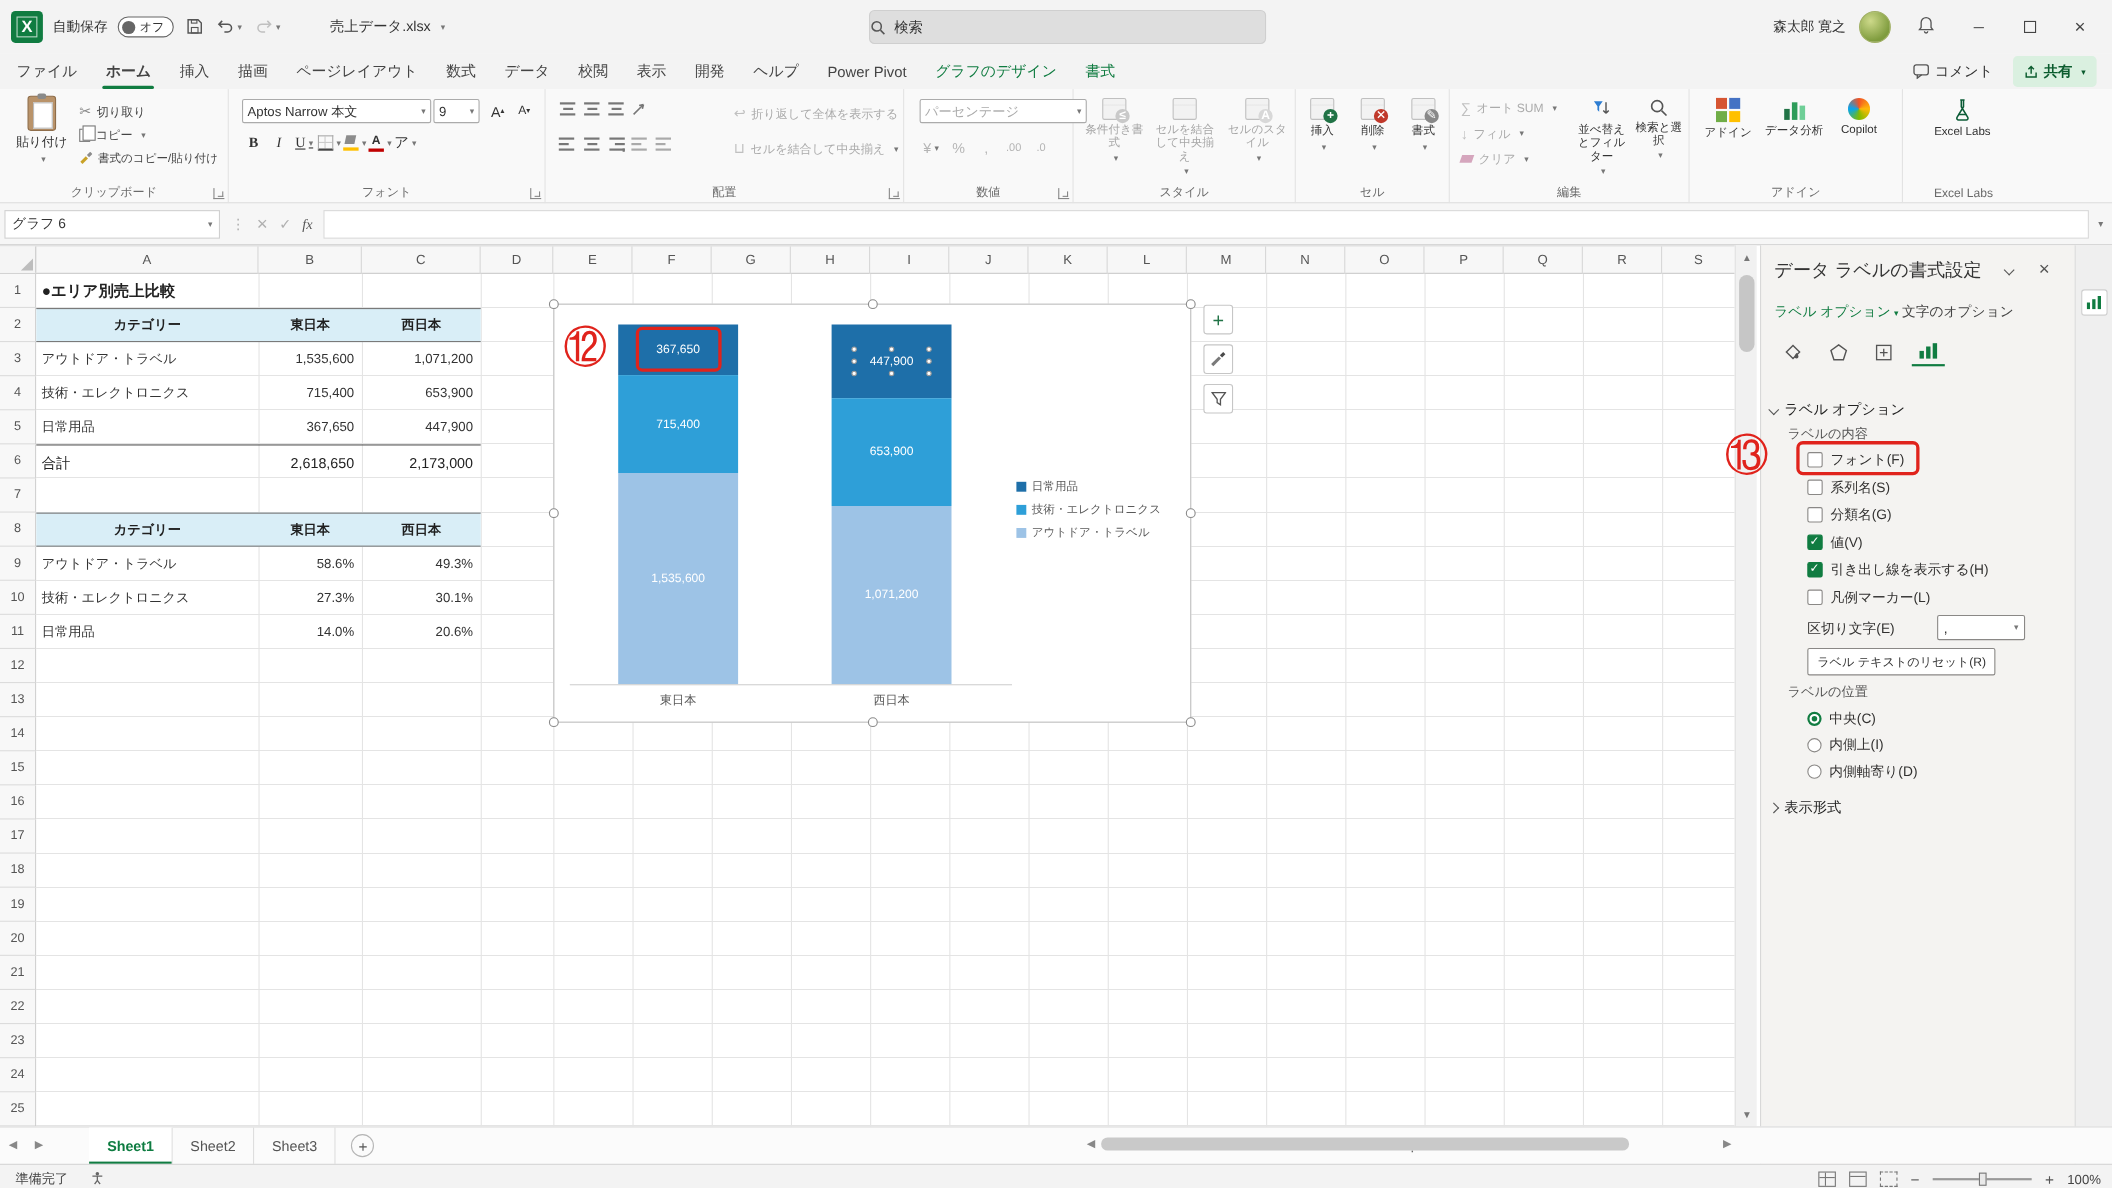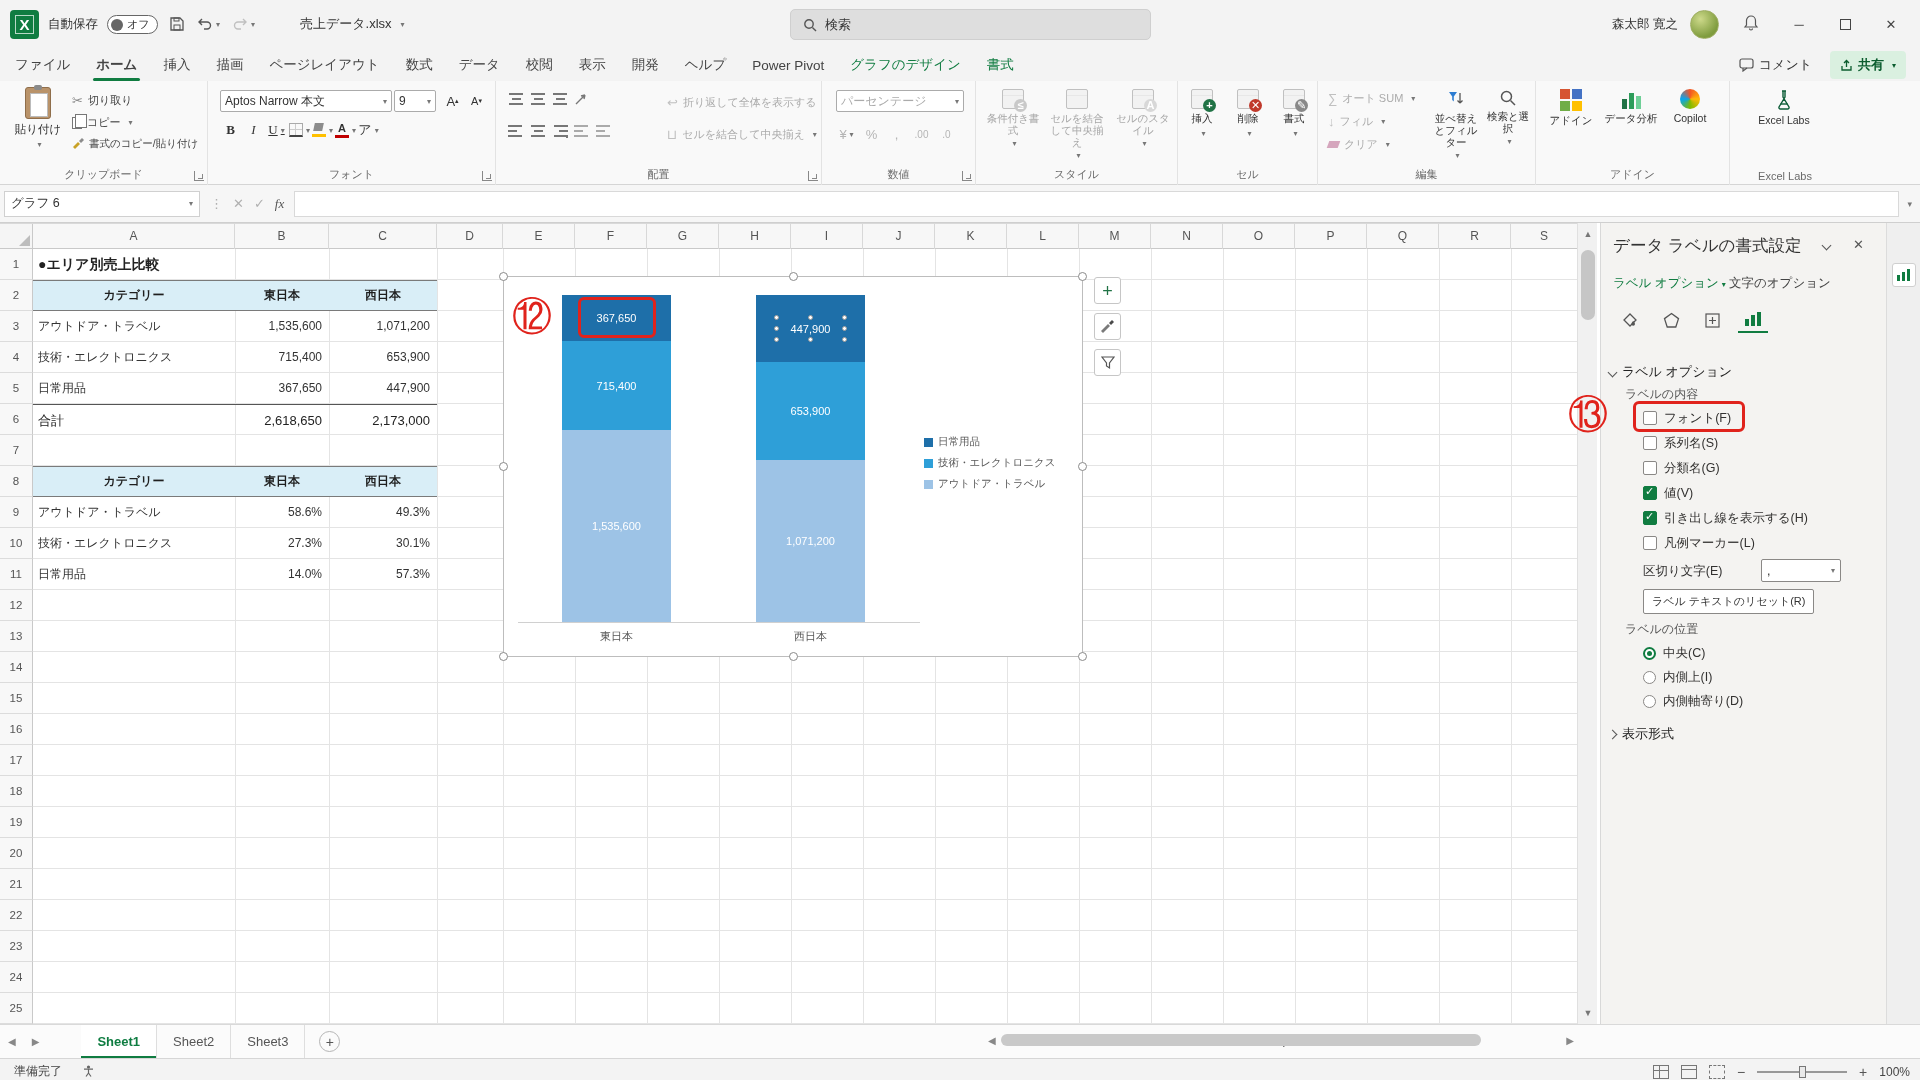--- a/index.html
+++ b/index.html
@@ -9,21 +9,21 @@
 .dd{font-size:8px;color:#777;margin-left:3px}
 .gray{color:#ababab}
 
 #titlebar{position:absolute;left:0;top:0;width:1920px;height:49px;background:#f3f3f3;display:flex;align-items:center}
 .appicon{position:absolute;left:10px;top:10px;width:29px;height:29px;background:#107C41;border-radius:4px;display:flex;align-items:center;justify-content:center;color:#fff;font-weight:bold;font-size:15px}
 .appicon i{position:absolute;left:5px;top:5px;right:5px;bottom:5px;border:1px solid rgba(255,255,255,.7)}
 .toggle{display:inline-flex;align-items:center;border:1px solid #666;border-radius:10px;height:19px;padding:0 7px 0 3px;gap:4px;background:#fff}
 .toggle b{width:12px;height:12px;border-radius:50%;background:#666}
 .qat{display:flex;align-items:center;gap:4px}
 .qbtn{display:flex;align-items:center;padding:3px 4px;border-radius:3px}
-.searchbox{position:absolute;left:790px;top:9px;width:361px;height:31px;background:#dedede;border:1px solid #cfcfcf;border-radius:5px;display:flex;align-items:center;padding-left:12px;gap:8px;color:#333;font-size:13px}
+.searchbox{position:absolute;left:790px;top:9px;width:361px;height:31px;background:#dedede;border:1px solid #cfcfcf;border-radius:5px;display:flex;align-items:center;padding-left:0;gap:8px;color:#333;font-size:13px}
 .winbtn{width:46px;height:49px;display:flex;align-items:center;justify-content:center;color:#444;font-size:13px}
 .avatar{width:29px;height:29px;border-radius:50%;background:radial-gradient(circle at 35% 30%,#cdd98a,#7f9c3e 70%);border:1px solid #9fae62}
 
 #rtabsrow{position:absolute;left:0;top:49px;width:1920px;height:32px;background:#f3f3f3;display:flex;align-items:stretch}
 #rtabs{display:flex;align-items:stretch;padding-left:2px}
 .rtab{display:flex;align-items:center;padding:0 13px;font-size:13.5px;color:#444;position:relative;white-space:nowrap}
 #rtabs .rtab:nth-child(2){font-weight:bold}
 #rtabs .rtab:nth-child(2)::after{content:"";position:absolute;left:10px;right:10px;bottom:0;height:3px;background:#107C41;border-radius:2px}
 .rtab.ctx span{color:#107C41}
 .tab-right{margin-left:auto;display:flex;align-items:center;gap:10px;padding-right:14px}
@@ -358,21 +358,21 @@
       <div class="miniitem gray" style="left:171px;top:46px">
           <span class="gi" style="color:#c0c0c0">⊔</span>
           <span style="font-size:11px;color:#ababab">セルを結合して中央揃え</span>
           <span class="dd">▾</span>
         </div>
       <span class="glabel">配置</span>
       <span class="dl"></span>
     </div>
 
     <div class="rgroup" style="left:822px;width:154px">
-      <div class="combo" style="left:14px;top:9px;width:128px;color:#ababab">
+      <div class="combo" style="left:14px;top:9px;width:152px;color:#ababab">
           <span>パーセンテージ</span>
           <span class="dd">▾</span>
         </div>
       <div class="row2" style="left:14px;top:42px;gap:4px;color:#b5b5b5">
         <span class="fb" style="color:#b5b5b5">
             <span>¥</span>
             <span class="dd">▾</span>
           </span>
         <span class="fb" style="color:#b5b5b5">%</span>
         <span class="fb" style="color:#b5b5b5">,</span>
@@ -631,21 +631,21 @@
         <span class="tc cC">49.3%</span>
       </div>
         <div class="trow">
         <span class="tc cA">技術・エレクトロニクス</span>
         <span class="tc cB">27.3%</span>
         <span class="tc cC">30.1%</span>
       </div>
         <div class="trow">
         <span class="tc cA">日常用品</span>
         <span class="tc cB">14.0%</span>
-        <span class="tc cC">57.3%</span>
+        <span class="tc cC">20.6%</span>
       </div>
       </div>
   </div>
 
   <div id="chart">
     <span>
       <i class="handle" style="left:-5px;top:-5px"></i><i class="handle" style="left:285px;top:-5px"></i><i class="handle" style="right:-5px;top:-5px"></i>
       <i class="handle" style="left:-5px;top:185px"></i><i class="handle" style="right:-5px;top:185px"></i>
       <i class="handle" style="left:-5px;bottom:-5px"></i><i class="handle" style="left:285px;bottom:-5px"></i><i class="handle" style="right:-5px;bottom:-5px"></i>
     </span>

